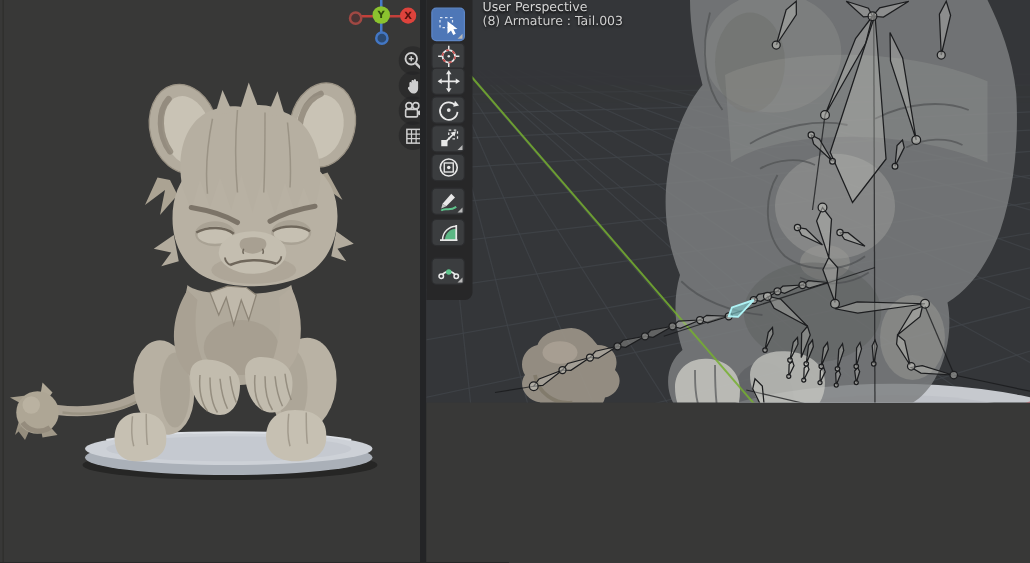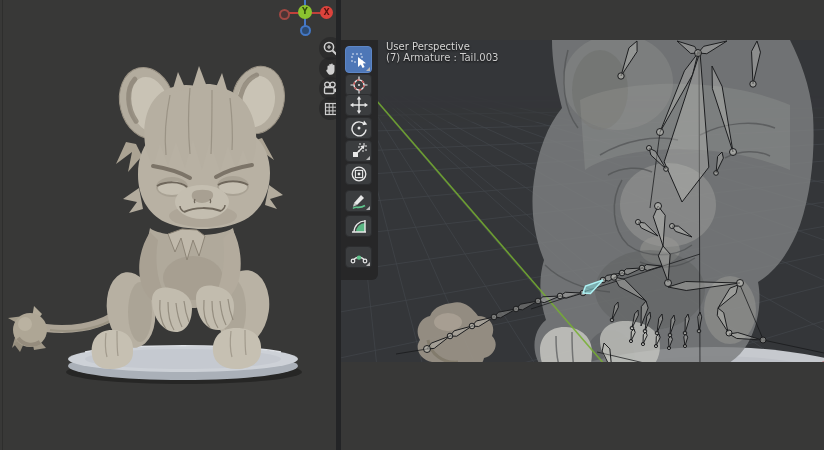--- a/index.html
+++ b/index.html
@@ -4,21 +4,21 @@
 <style>
   html,body{margin:0;padding:0;background:#1d1d1d;}
   #app{position:relative;width:824px;height:450px;overflow:hidden;
        font-family:"DejaVu Sans",sans-serif;background:#383837;}
   
   #left-pane{position:absolute;left:0;top:0;width:336px;height:450px;background:#383837;overflow:hidden;}
   #left-pane .edge{position:absolute;left:2px;top:0;width:1px;height:450px;background:#2e2e2d;}
   
   #divider{position:absolute;left:336px;top:0;width:5px;height:450px;background:#232426;}
   
-  #right-pane{position:absolute;left:341px;top:0;width:483px;height:322px;background:#343639;overflow:hidden;margin-top:40px;}
+  #right-pane{position:absolute;left:341px;top:0;width:483px;height:322px;background:#343639;overflow:hidden;}
   #scene-svg{position:absolute;left:0;top:0;}
   
   .vp-header{position:absolute;left:45px;top:1px;z-index:30;pointer-events:none;}
   .vp-header div{font-size:10px;line-height:11px;color:#d6d6d6;text-shadow:0 1px 2px rgba(0,0,0,.85);white-space:nowrap;}
   .vp-header .line2{color:#cfcfcf;}
   
   #toolbar{position:absolute;left:0;top:0;width:37px;height:240px;background:rgba(38,39,40,.96);
            border-bottom-right-radius:6px;z-index:20;}
   .tool-btn{position:absolute;left:4px;width:27px;height:22px;background:#3b3d3f;border:1px solid #2c2d2f;
             border-radius:4px;box-sizing:border-box;display:flex;align-items:center;justify-content:center;}
@@ -364,21 +364,21 @@
         <line x1="643" y1="378" x2="647" y2="378" stroke="#17181a" stroke-width="1.6"></line>
         <line x1="659" y1="378" x2="663" y2="378" stroke="#17181a" stroke-width="1.6"></line>
         <circle cx="653" cy="378" r="5.2" fill="none" stroke="#e8e8e8" stroke-width="2"></circle>
         <circle cx="653" cy="378" r="5.2" fill="none" stroke="#d05048" stroke-width="2" stroke-dasharray="2.7 2.7"></circle>
         <circle cx="653" cy="378" r="1.6" fill="#d2653e"></circle>
       </g>
     </svg>
 
     <div class="vp-header">
       <div>User Perspective</div>
-      <div class="line2">(7) Armature : Tail.003</div>
+      <div class="line2">(8) Armature : Tail.003</div>
     </div>
 
     <div id="toolbar">
       <div class="tool-btn active has-sub" style="top:6px;height:27px;">
         <svg width="18" height="18" viewBox="0 0 18 18">
           <rect x="2" y="3" width="10" height="8" fill="none" stroke="#dce6f5" stroke-width="1" stroke-dasharray="2 2"></rect>
           <polygon points="8,6 8,16 10.8,13.4 12.6,17 14.6,16 12.8,12.4 16,12.2" fill="#ffffff"></polygon>
         </svg>
       </div>
       <div class="tool-btn" style="top:34px;">

